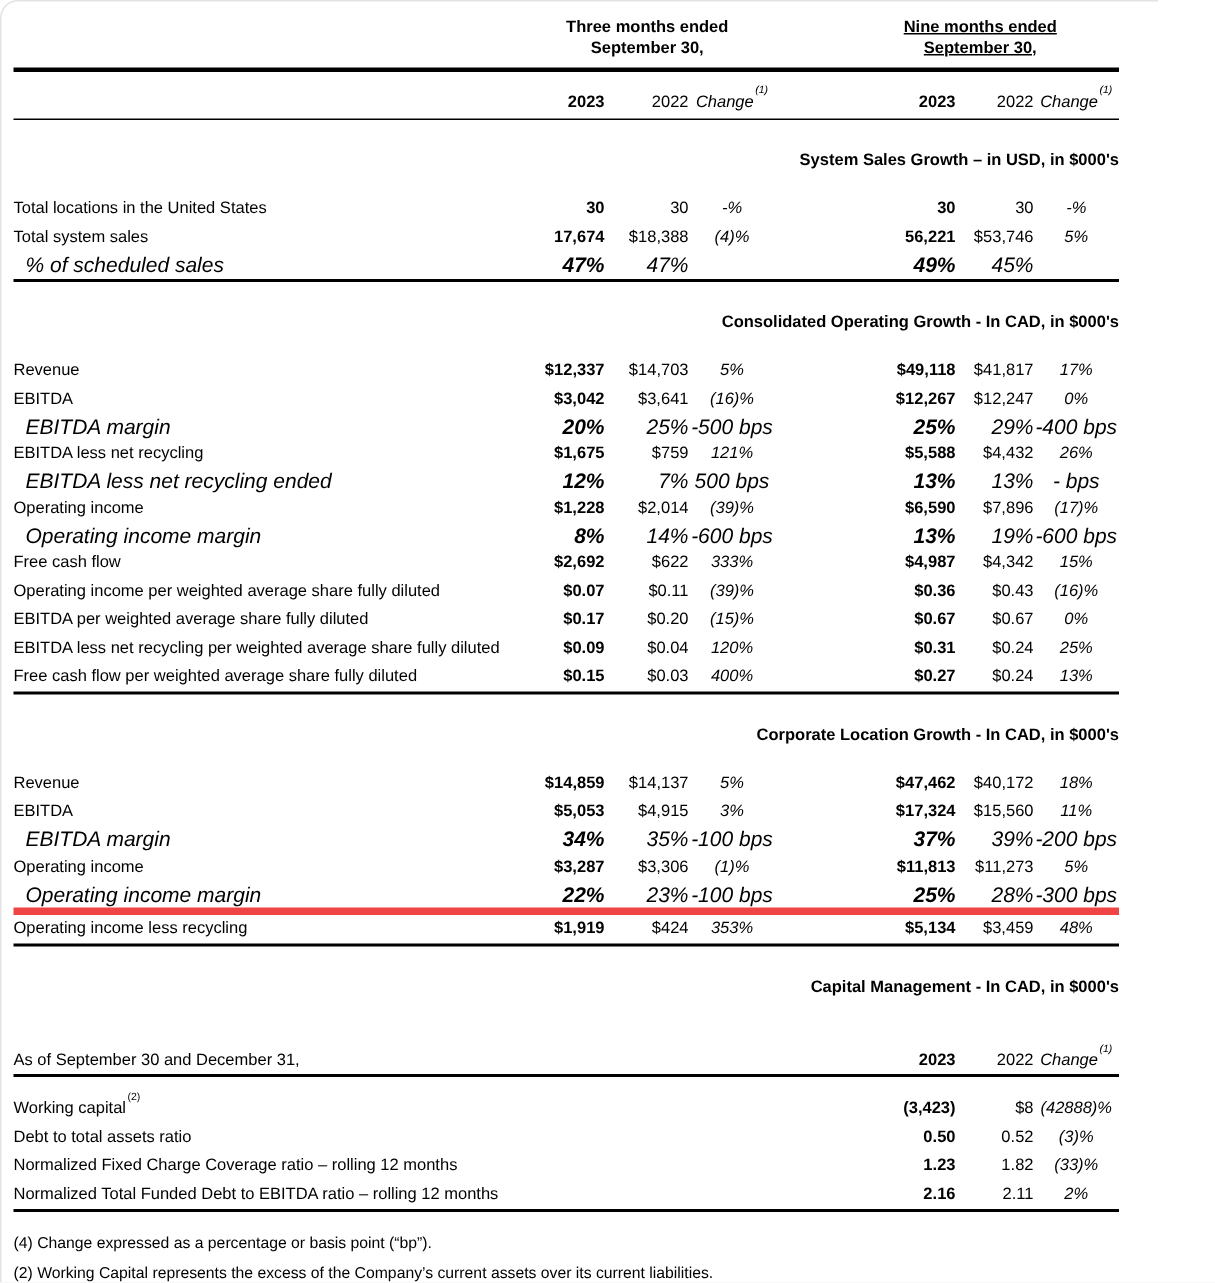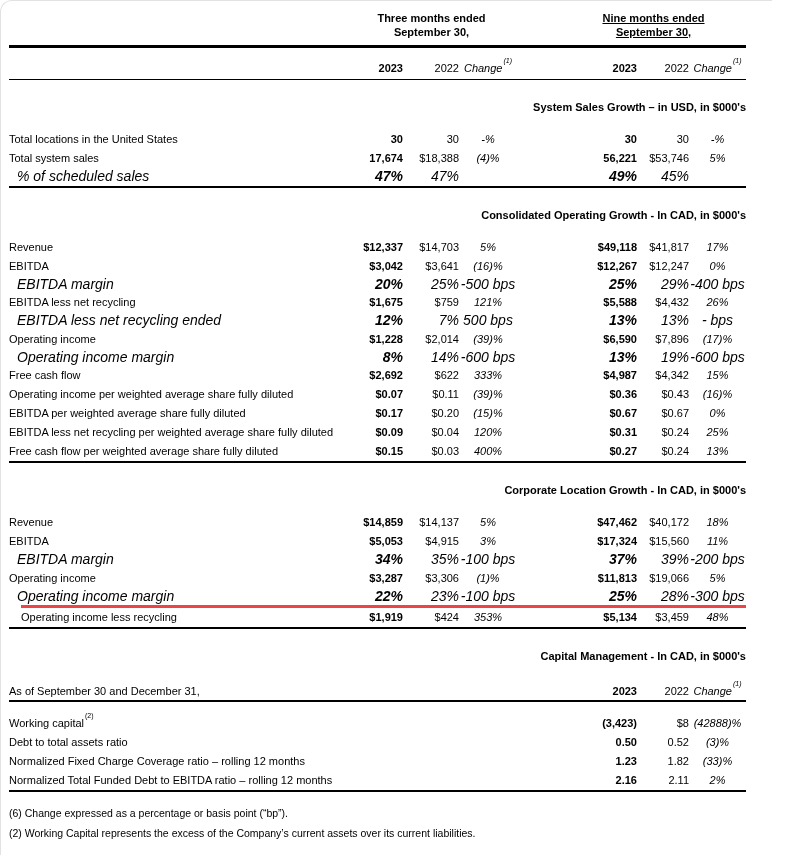--- a/index.html
+++ b/index.html
@@ -23,22 +23,22 @@
   .rule-thin{border-top-width:1px;}
   
   .year-row{font-size:11px;padding:14px 0 5px 0;}
   
   .sec-title{font-weight:bold;font-size:11px;line-height:15px;margin-top:20px;text-align:right;}
   .rows{margin-top:15px;}
   .rows-tight{margin-top:12px;}
   .row-normal{font-size:11px;line-height:19px;}
   .row-margin{font-size:14px;font-style:italic;line-height:17.5px;}
   .row-margin .label{padding-left:8px;}
-  .rule-before{border-top:3px solid #ef4444;margin-left:12px;}
-  .subhead{border-bottom:2.5px solid #000;line-height:18px;margin-top:18px;}
+  .rule-before{border-top:5px solid #ef4444;}
+  .subhead{border-bottom:2.5px solid #000;line-height:18px;margin-top:32px;}
   
   .footnotes{margin-top:12px;font-size:10.5px;line-height:19.5px;}
 </style>
 </head>
 <body>
 
 <div class="page">
 
   <div class="grid head-groups">
     <div class="pgroup g1">
@@ -262,21 +262,21 @@
             <div class="cell num">39%</div>
             <div class="cell chg">-200 bps</div>
           </div>
           <div class="grid row-normal">
             <div class="cell label"><span>Operating income</span></div>
             <div class="cell num b">$3,287</div>
             <div class="cell num">$3,306</div>
             <div class="cell chg">(1)%</div>
             <div class="cell"></div>
             <div class="cell num b">$11,813</div>
-            <div class="cell num">$19,066</div>
+            <div class="cell num">$11,273</div>
             <div class="cell chg">5%</div>
           </div>
           <div class="grid row-margin">
             <div class="cell label"><span>Operating income margin</span></div>
             <div class="cell num b">22%</div>
             <div class="cell num">23%</div>
             <div class="cell chg">-100 bps</div>
             <div class="cell"></div>
             <div class="cell num b">25%</div>
             <div class="cell num">28%</div>
@@ -347,17 +347,17 @@
             <div class="cell num b">2.16</div>
             <div class="cell num">2.11</div>
             <div class="cell chg">2%</div>
           </div>
         </div>
         <div class="rule"></div>
       </section>
     </main>
 
   <div class="footnotes">
-    <div>(6) Change expressed as a percentage or basis point (“bp”).</div>
+    <div>(4) Change expressed as a percentage or basis point (“bp”).</div>
     <div>(2) Working Capital represents the excess of the Company’s current assets over its current liabilities.</div>
   </div>
 
 </div>
 
 </body></html>

